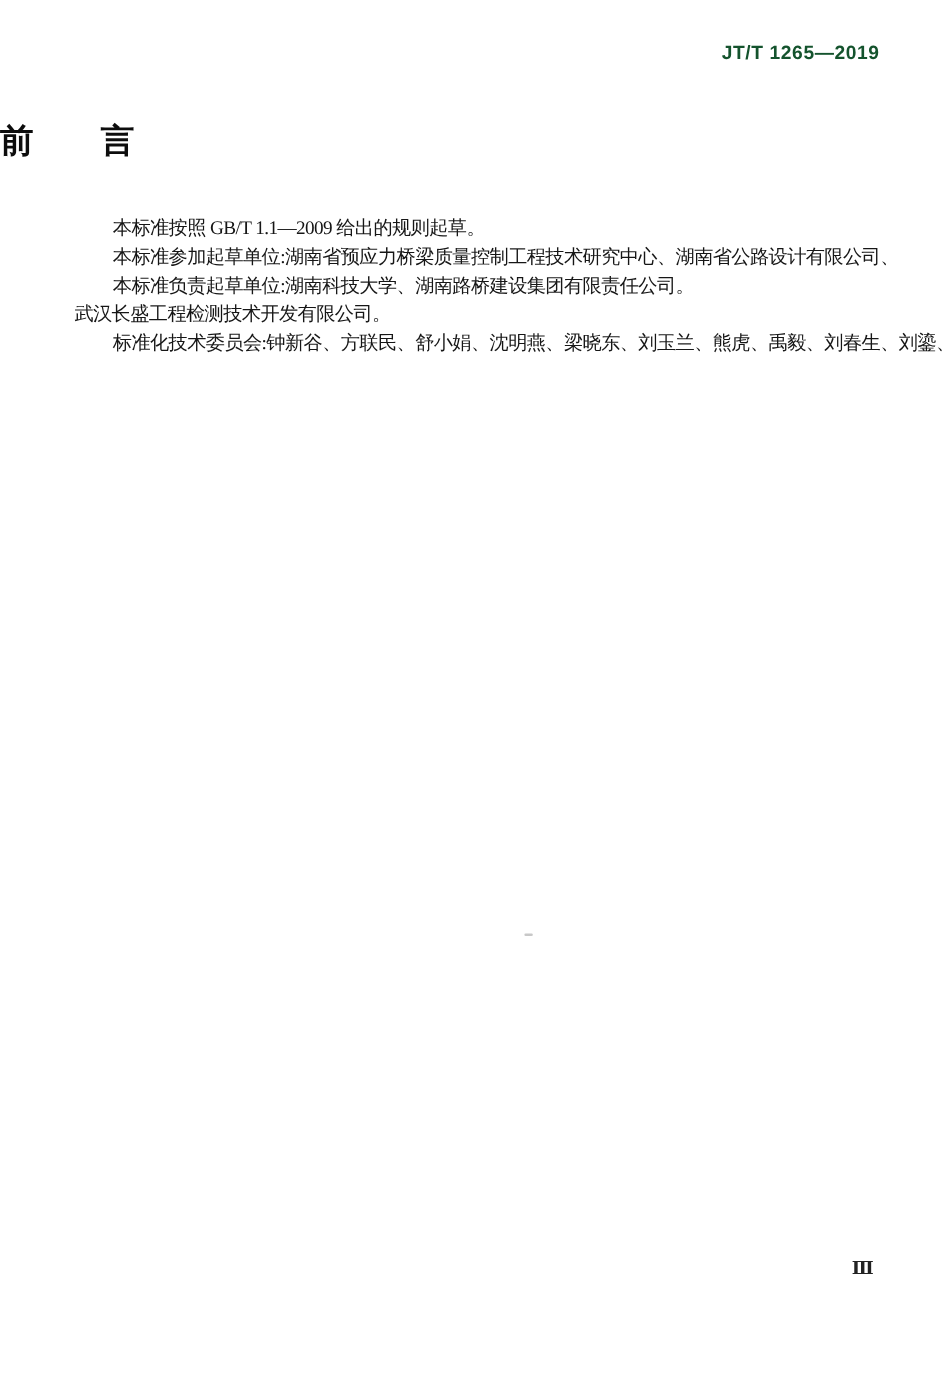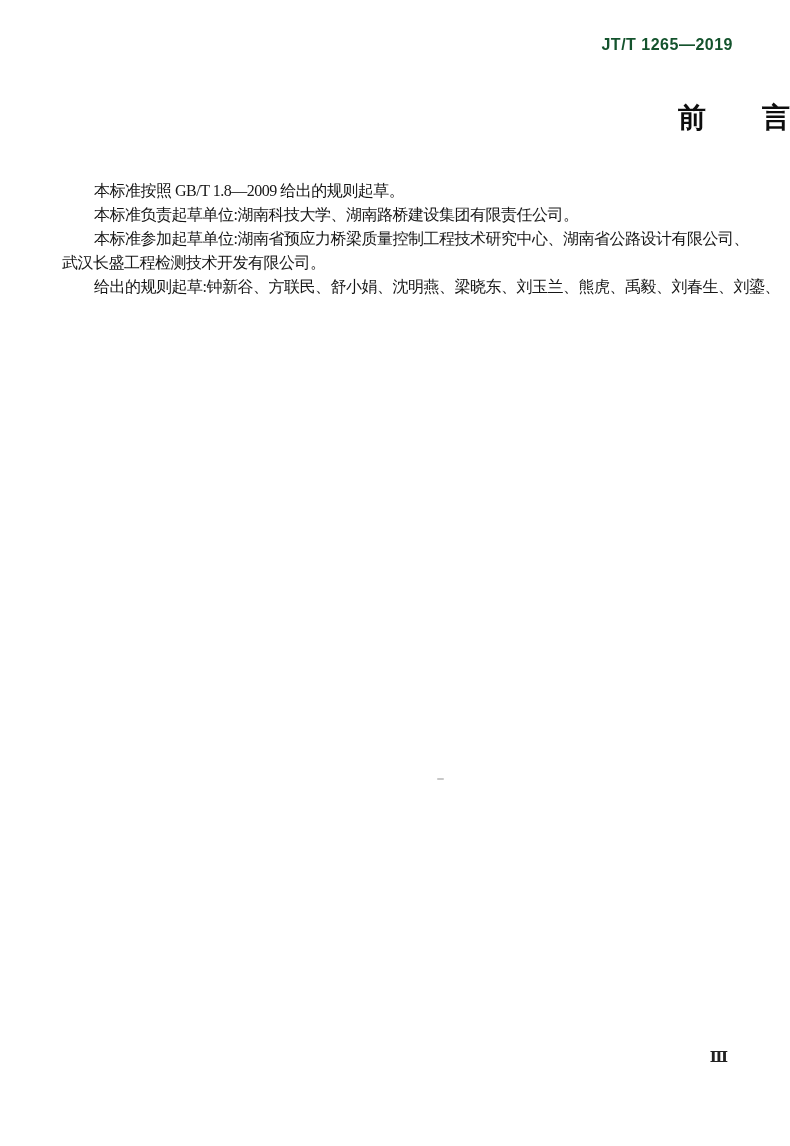--- a/index.html
+++ b/index.html
@@ -25,21 +25,21 @@
     font-size: 16px;
     font-weight: 600;
     letter-spacing: 0.5px;
     color: #14532d;
   }
   .doc-title {
     position: absolute;
     top: 101px;
     left: 0;
     width: 100%;
-    text-align: right;
+    text-align: left;
     font-family: "Liberation Sans", "DejaVu Sans", sans-serif;
     font-weight: 700;
     font-size: 28px;
     line-height: 34px;
     color: #0d0d0d;
   }
   .body-text {
     position: absolute;
     top: 179px;
     left: 62px;
@@ -79,24 +79,24 @@
 </head>
 <body>
 
 <div class="page">
 
   <div class="doc-header">JT/T 1265—2019</div>
 
   <div class="doc-title">前　　言</div>
 
   <div class="body-text">
-    <div class="body-line indent">本标准按照 GB/T 1.8—2009 给出的规则起草。</div>
+    <div class="body-line indent">本标准按照 GB/T 1.1—2009 给出的规则起草。</div>
+    <div class="body-line indent">本标准参加起草单位:湖南省预应力桥梁质量控制工程技术研究中心、湖南省公路设计有限公司、</div>
     <div class="body-line indent">本标准负责起草单位:湖南科技大学、湖南路桥建设集团有限责任公司。</div>
-    <div class="body-line indent">本标准参加起草单位:湖南省预应力桥梁质量控制工程技术研究中心、湖南省公路设计有限公司、</div>
     <div class="body-line">武汉长盛工程检测技术开发有限公司。</div>
-    <div class="body-line indent">给出的规则起草:钟新谷、方联民、舒小娟、沈明燕、梁晓东、刘玉兰、熊虎、禹毅、刘春生、刘鎏、</div>
+    <div class="body-line indent">标准化技术委员会:钟新谷、方联民、舒小娟、沈明燕、梁晓东、刘玉兰、熊虎、禹毅、刘春生、刘鎏、</div>
   </div>
 
   <div class="scan-artifact"></div>
 
   <div class="page-number">Ⅲ</div>
 
 </div>
 
 </body></html>

